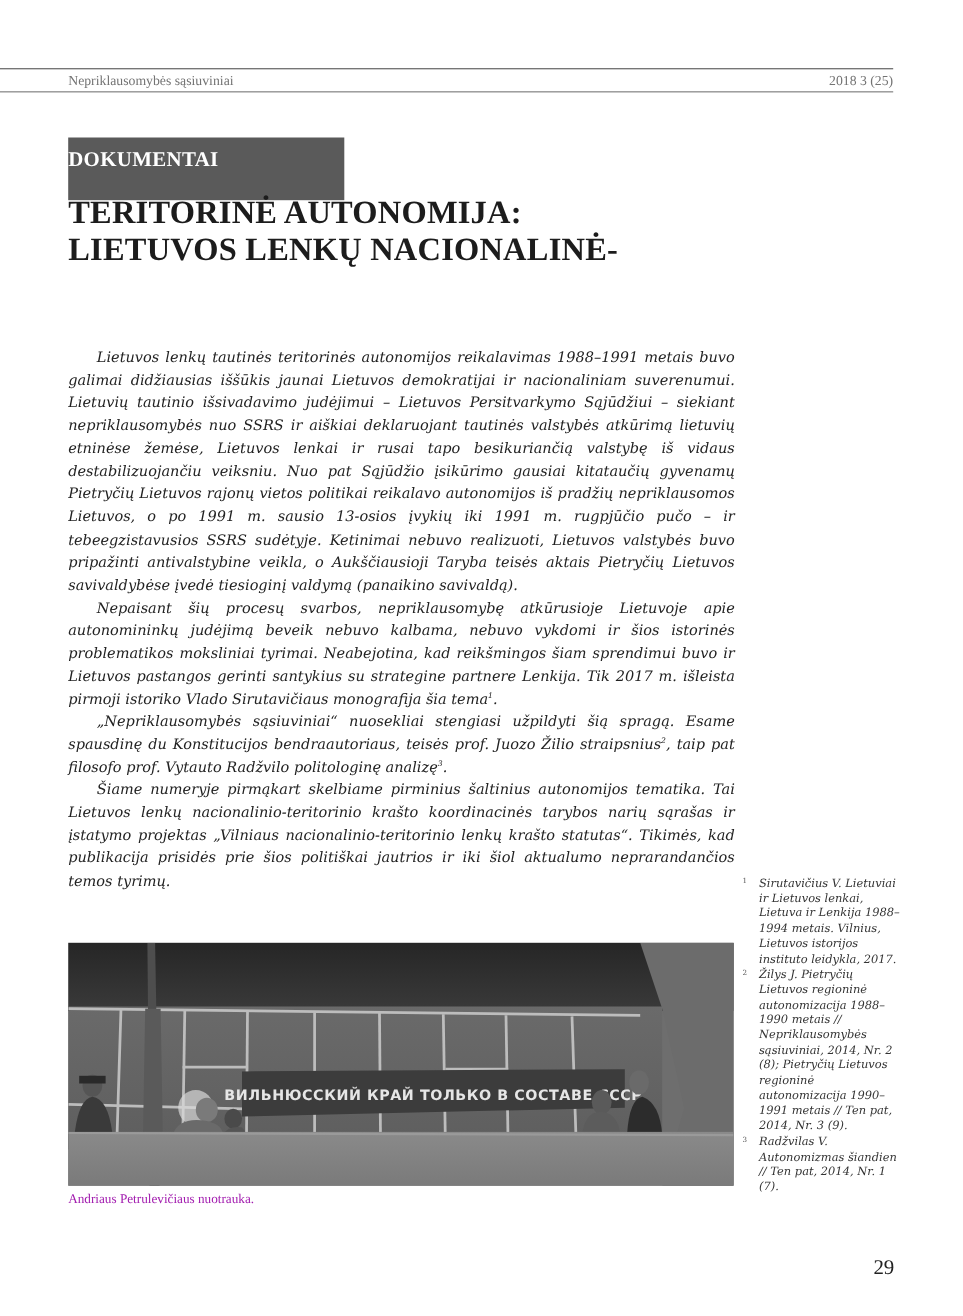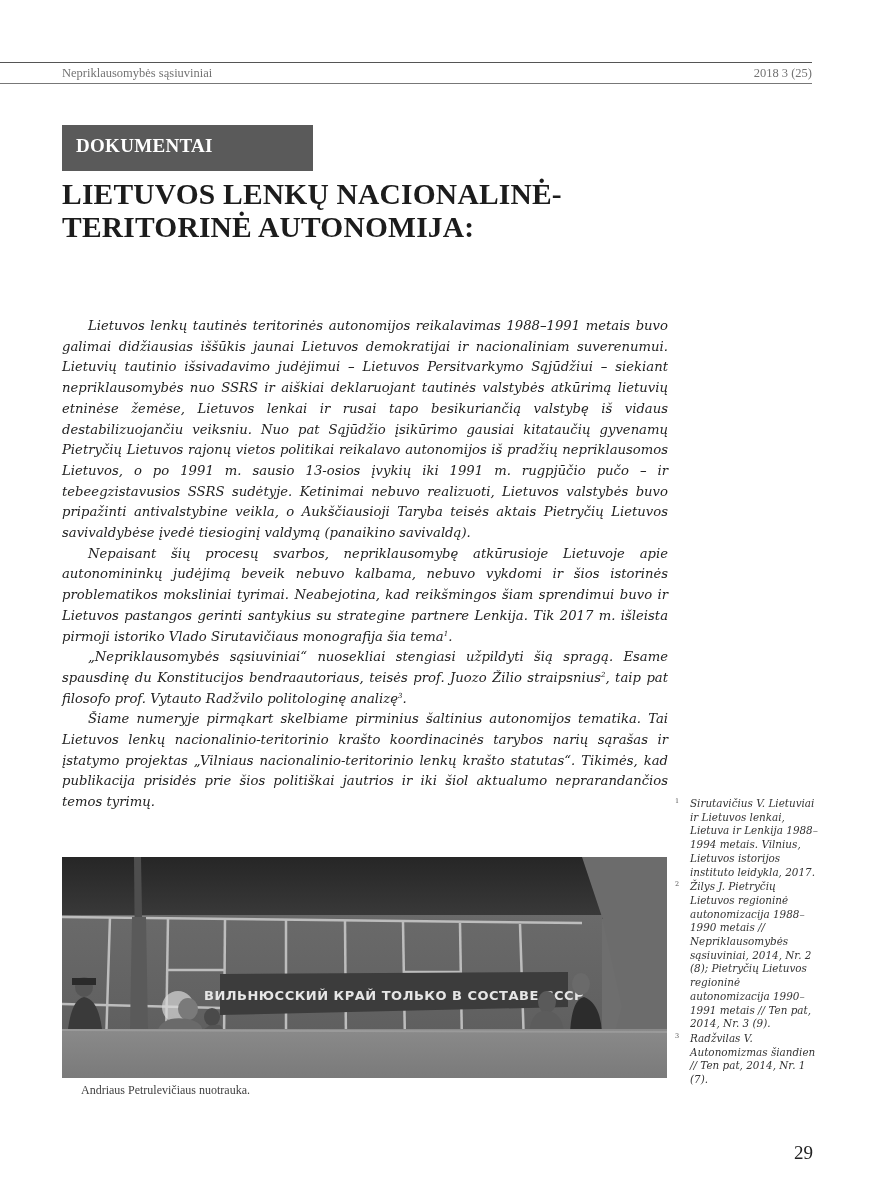--- a/index.html
+++ b/index.html
@@ -11,22 +11,22 @@
     .header-line.top { top: 62px; }
     .header-line.bottom { top: 83px; height: 1px; background: #777; }
     .running-head {
       position: absolute; top: 66px; font-family: "Liberation Serif", serif;
       font-size: 12.5px; color: #737373;
     }
     .running-head.left { left: 62px; }
     .running-head.right { right: 63px; }
 
     .section-box {
-      position: absolute; left: 62px; top: 125px; width: 251px; height: 46px;
-      background: #5a5a5a; box-sizing: border-box; padding-left: 14px;
+      position: absolute; left: 62px; top: 125px; width: 251px; height: 57px;
+      background: #5a5a5a; box-sizing: border-box; padding-left: 0;
     }
     .section-box span {
       display: block; font-family: "Liberation Serif", serif; font-weight: bold;
       color: #ffffff; font-size: 19px; line-height: 41px; letter-spacing: 0.3px;
     }
 
     .title {
       position: absolute; left: 62px; top: 178px; width: 520px;
       font-family: "Liberation Serif", serif; font-weight: bold; color: #1c1c1c;
       font-size: 29.5px; line-height: 33px; margin: 0; letter-spacing: 0.2px;
@@ -42,21 +42,21 @@
     .body-text sup { font-size: 7px; vertical-align: super; line-height: 0; }
 
     .photo {
       position: absolute; left: 62px; top: 857px; width: 605px; height: 221px;
       overflow: hidden; background: #6e6e6e;
     }
     .photo svg { display: block; }
 
     .caption {
       position: absolute; left: 62px; top: 1083px;
-      font-family: "Liberation Serif", serif; font-size: 12px; color: #404040; margin-left: 19px;
+      font-family: "Liberation Serif", serif; font-size: 12px; color: #a21caf;
     }
 
     .footnotes {
       position: absolute; left: 690px; top: 797px; width: 130px;
       font-family: "DejaVu Serif", serif; font-style: italic; font-size: 10.4px;
       line-height: 13.7px; color: #333;
     }
     .footnote { position: relative; padding-left: 0; margin: 0 0 1px 0; }
     .footnote .fn-num {
       position: absolute; left: -15px; top: -2px; font-size: 6.5px; font-style: normal; color: #555;
@@ -73,22 +73,22 @@
 <div class="header-line top"></div>
 <div class="running-head left">Nepriklausomybės sąsiuviniai</div>
 <div class="running-head right">2018 3 (25)</div>
 <div class="header-line bottom"></div>
 
 <div class="section-box">
   <span>DOKUMENTAI</span>
 </div>
 
 <h1 class="title">
+  <span>TERITORINĖ AUTONOMIJA:</span>
   <span>LIETUVOS LENKŲ NACIONALINĖ-</span>
-  <span>TERITORINĖ AUTONOMIJA:</span>
 </h1>
 
 <div class="body-text">
   <p><span>Lietuvos lenkų tautinės teritorinės autonomijos reikalavimas 1988–1991 metais buvo galimai didžiausias iššūkis jaunai Lietuvos demokratijai ir nacionaliniam suverenumui. Lietuvių tautinio išsivadavimo judėjimui – Lietuvos Persitvarkymo Sąjūdžiui – siekiant nepriklausomybės nuo SSRS ir aiškiai deklaruojant tautinės valstybės atkūrimą lietuvių etninėse žemėse, Lietuvos lenkai ir rusai tapo besikuriančią valstybę iš vidaus destabilizuojančiu veiksniu. Nuo pat Sąjūdžio įsikūrimo gausiai kitataučių gyvenamų Pietryčių Lietuvos rajonų vietos politikai reikalavo autonomijos iš pradžių nepriklausomos Lietuvos, o po 1991 m. sausio 13-osios įvykių iki 1991 m. rugpjūčio pučo – ir tebeegzistavusios SSRS sudėtyje. Ketinimai nebuvo realizuoti, Lietuvos valstybės buvo pripažinti antivalstybine veikla, o Aukščiausioji Taryba teisės aktais Pietryčių Lietuvos savivaldybėse įvedė tiesioginį valdymą (panaikino savivaldą).</span></p>
   <p><span>Nepaisant šių procesų svarbos, nepriklausomybę atkūrusioje Lietuvoje apie autonomininkų judėjimą beveik nebuvo kalbama, nebuvo vykdomi ir šios istorinės problematikos moksliniai tyrimai. Neabejotina, kad reikšmingos šiam sprendimui buvo ir Lietuvos pastangos gerinti santykius su strategine partnere Lenkija. Tik 2017 m. išleista pirmoji istoriko Vlado Sirutavičiaus monografija šia tema</span><sup>1</sup><span>.</span></p>
   <p><span>„Nepriklausomybės sąsiuviniai“ nuosekliai stengiasi užpildyti šią spragą. Esame spausdinę du Konstitucijos bendraautoriaus, teisės prof. Juozo Žilio straipsnius</span><sup>2</sup><span>, taip pat filosofo prof. Vytauto Radžvilo politologinę analizę</span><sup>3</sup><span>.</span></p>
   <p><span>Šiame numeryje pirmąkart skelbiame pirminius šaltinius autonomijos tematika. Tai Lietuvos lenkų nacionalinio-teritorinio krašto koordinacinės tarybos narių sąrašas ir įstatymo projektas „Vilniaus nacionalinio-teritorinio lenkų krašto statutas“. Tikimės, kad publikacija prisidės prie šios politiškai jautrios ir iki šiol aktualumo neprarandančios temos tyrimų.</span></p>
 </div>
 
 <div class="photo">

